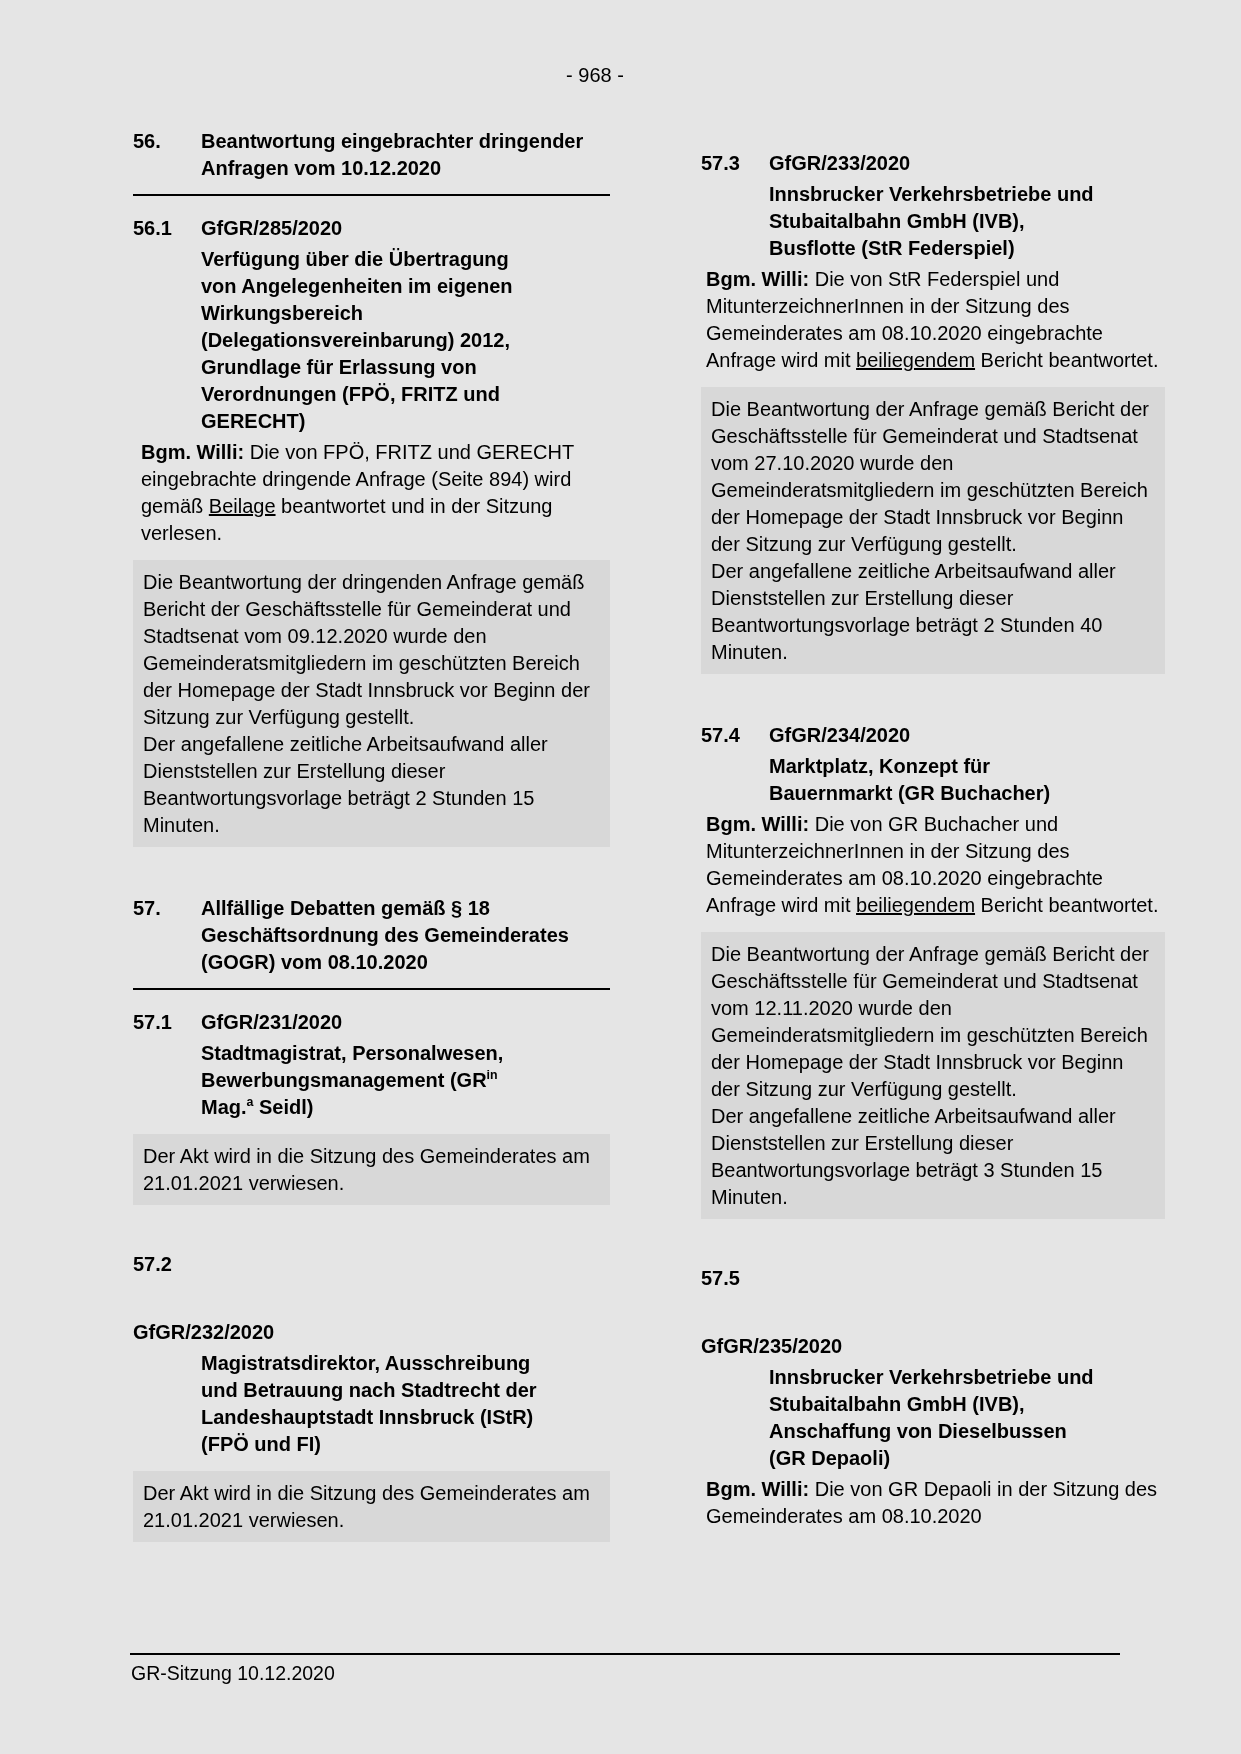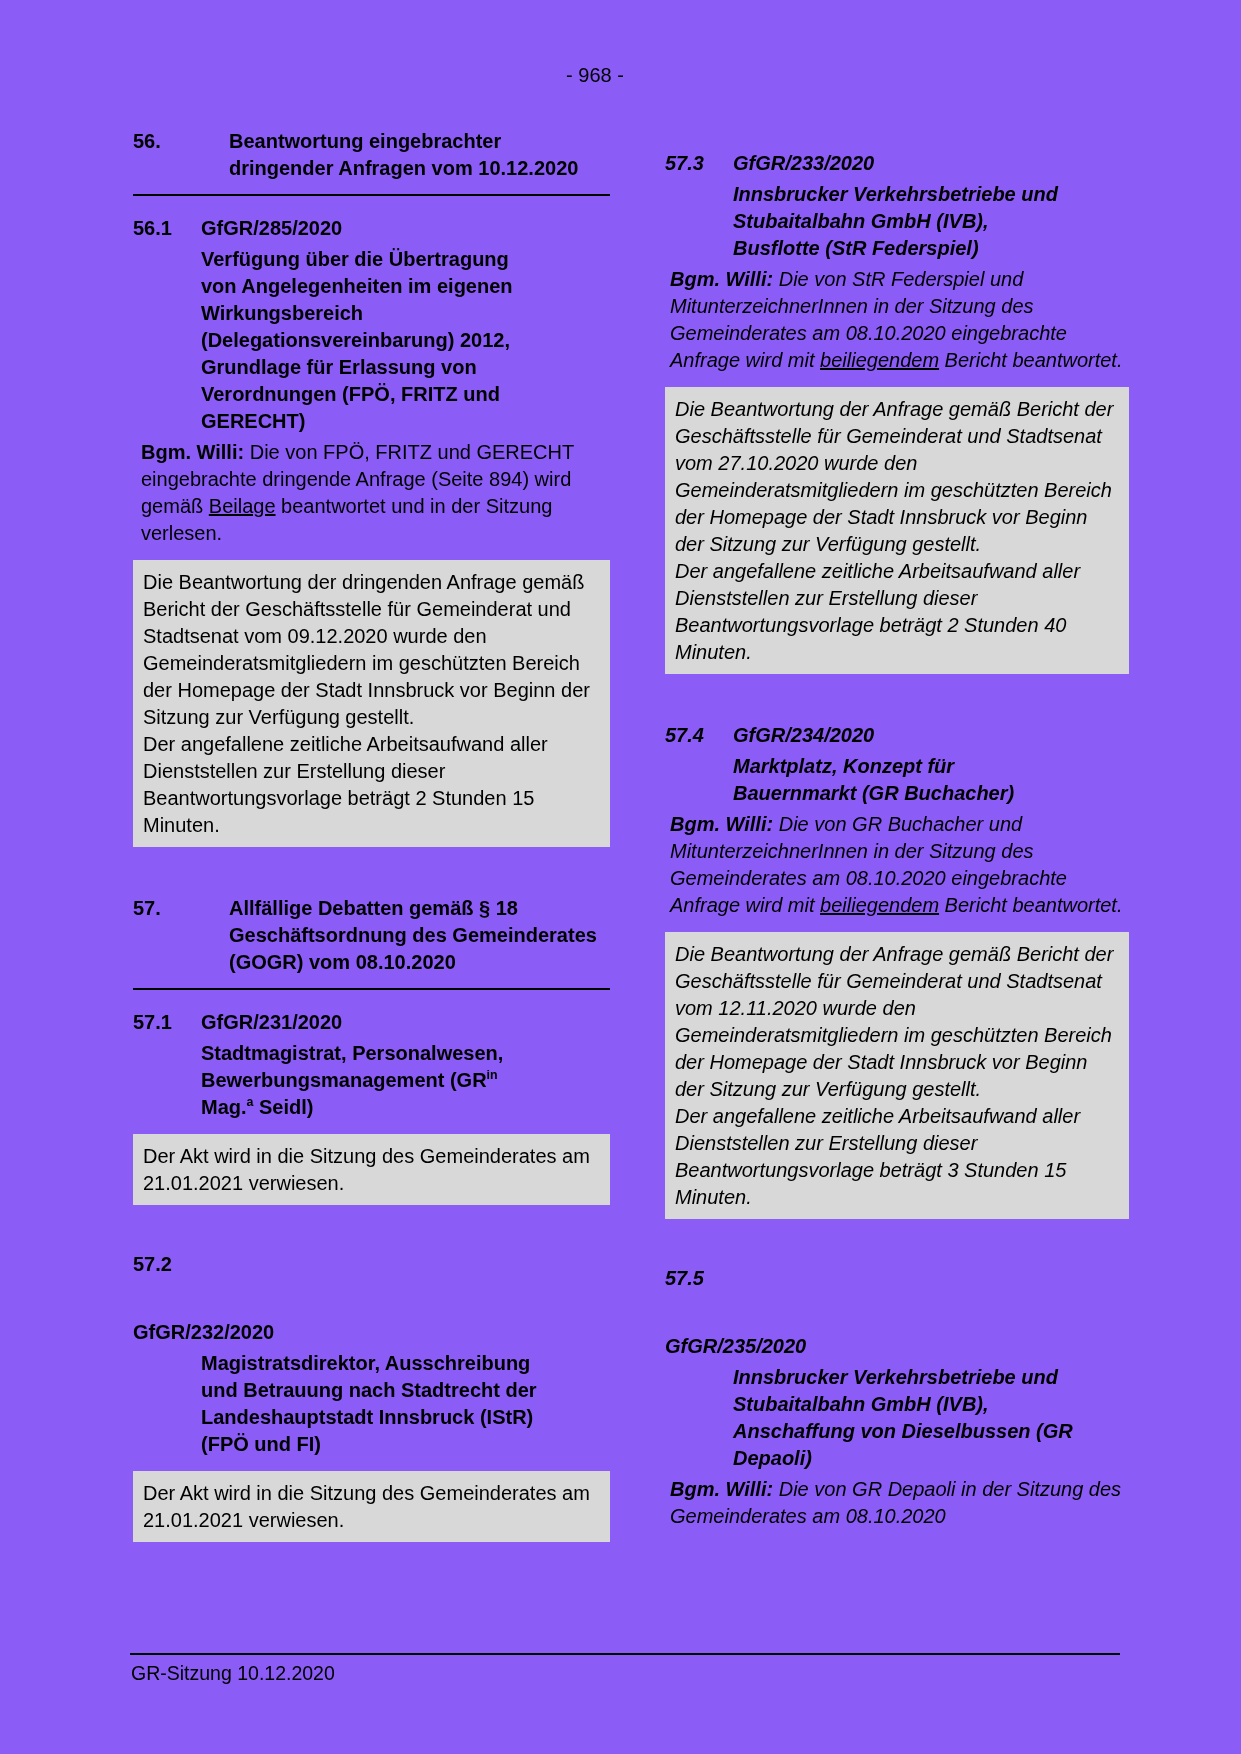--- a/index.html
+++ b/index.html
@@ -1,31 +1,31 @@
 <!DOCTYPE html>
 <html lang="de"><head>
 <meta charset="utf-8">
 <style>
   * { margin:0; padding:0; box-sizing:border-box; }
   html,body { background:#ffffff; }
   body { width:1241px; height:1754px; position:relative; overflow:hidden;
          font-family:"Liberation Sans","DejaVu Sans",sans-serif;
          font-size:20px; line-height:27px; color:#000; }
-  .page { position:relative; width:1241px; height:1754px; background:#8b5cf6; }
+  .page { position:relative; width:1241px; height:1754px; background:#e5e5e5; }
 
   .page-number { position:absolute; top:62px; left:0; width:1190px; text-align:center; }
 
   .col { position:absolute; }
   .col-left  { left:133px; top:128px; width:477px; }
-  .col-right { left:665px; top:150px; width:464px;font-style:italic; }
+  .col-right { left:701px; top:150px; width:464px; }
 
   .sec-row { display:flex; }
   .sec-num { flex:0 0 68px; font-weight:700; }
   .sec-head-text { flex:1; font-weight:700; }
-  .agenda-heading { padding-bottom:12px; border-bottom:2px solid #000;gap:28px; }
+  .agenda-heading { padding-bottom:12px; border-bottom:2px solid #000; }
 
   .file-row { margin-top:19px; }
   .item-title { margin-left:68px; margin-top:4px; font-weight:700; max-width:340px; }
 
   .speaker-para { margin-top:4px; margin-left:0; padding-left:8px; }
   .col-right .speaker-para { padding-left:5px; }
   .speaker { font-weight:700; }
   .ref-underline { text-decoration:underline; }
 
   .highlight { margin-top:13px; background:#d8d8d8; padding:9px 8px 8px 10px; }

